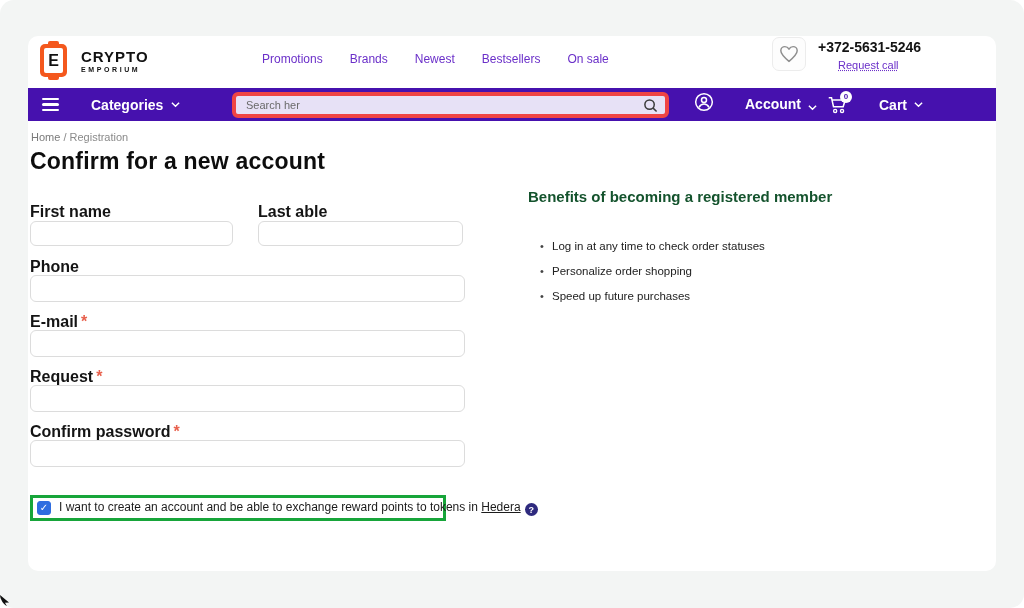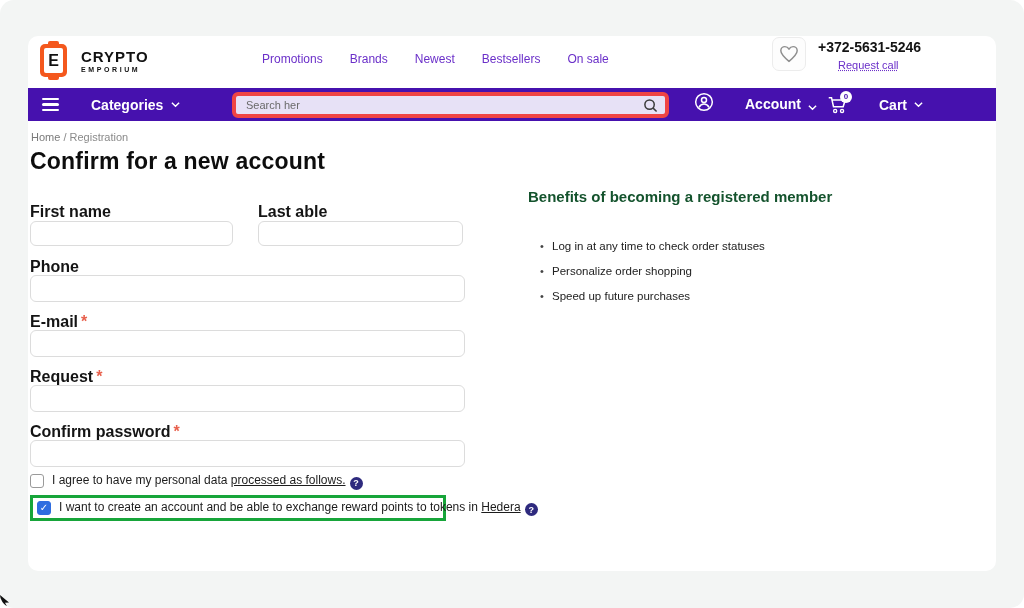--- a/index.html
+++ b/index.html
@@ -179,24 +179,20 @@
 
     <label class="flabel" style="left:2px; top:277px;"><span>E-mail</span><span class="req">*</span></label>
     <input class="finput" style="left: 2px; top: 294px; width: 435px; height: 27px;">
 
     <label class="flabel" style="left:2px; top:332px;"><span>Request</span><span class="req">*</span></label>
     <input class="finput" type="password" style="left: 2px; top: 349px; width: 435px; height: 27px;">
 
     <label class="flabel" style="left:2px; top:387px;"><span>Confirm password</span><span class="req">*</span></label>
     <input class="finput" type="password" style="left: 2px; top: 404px; width: 435px; height: 27px;">
 
-    <div class="chk-row" style="left:2px; top:437px;">
-      <span class="chk"></span>
-      <span class="chk-text"><span>I agree to have my personal data </span><a>processed as follows.</a><span class="help">?</span></span>
-    </div>
 
     <div class="highlight-box">
       <div class="chk-row2">
         <span class="chk checked">
             <span>✓</span>
           </span>
         <span class="chk-text"><span>I want to create an account and be able to exchange reward points to tokens in </span><a>Hedera</a><span class="help">?</span></span>
       </div>
     </div>
 

